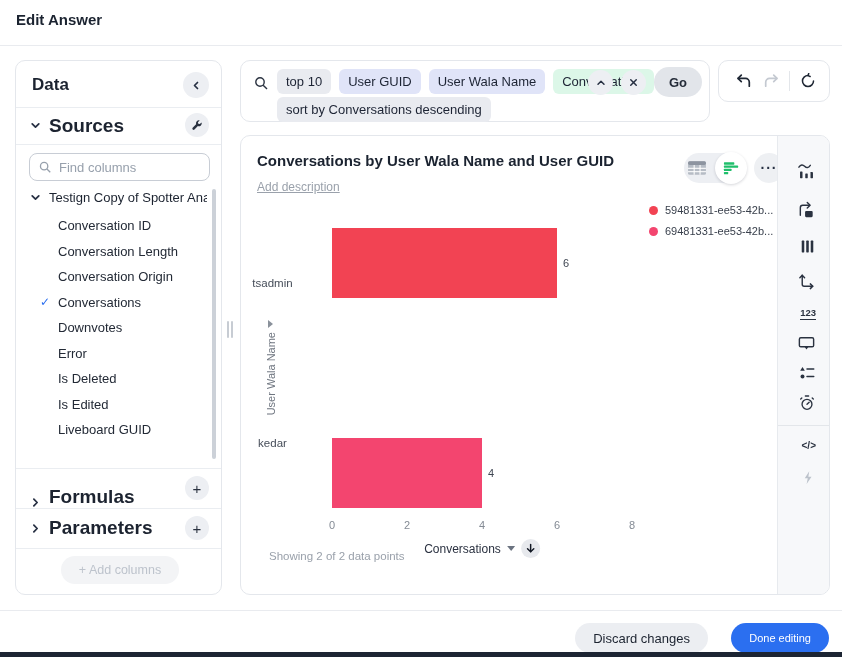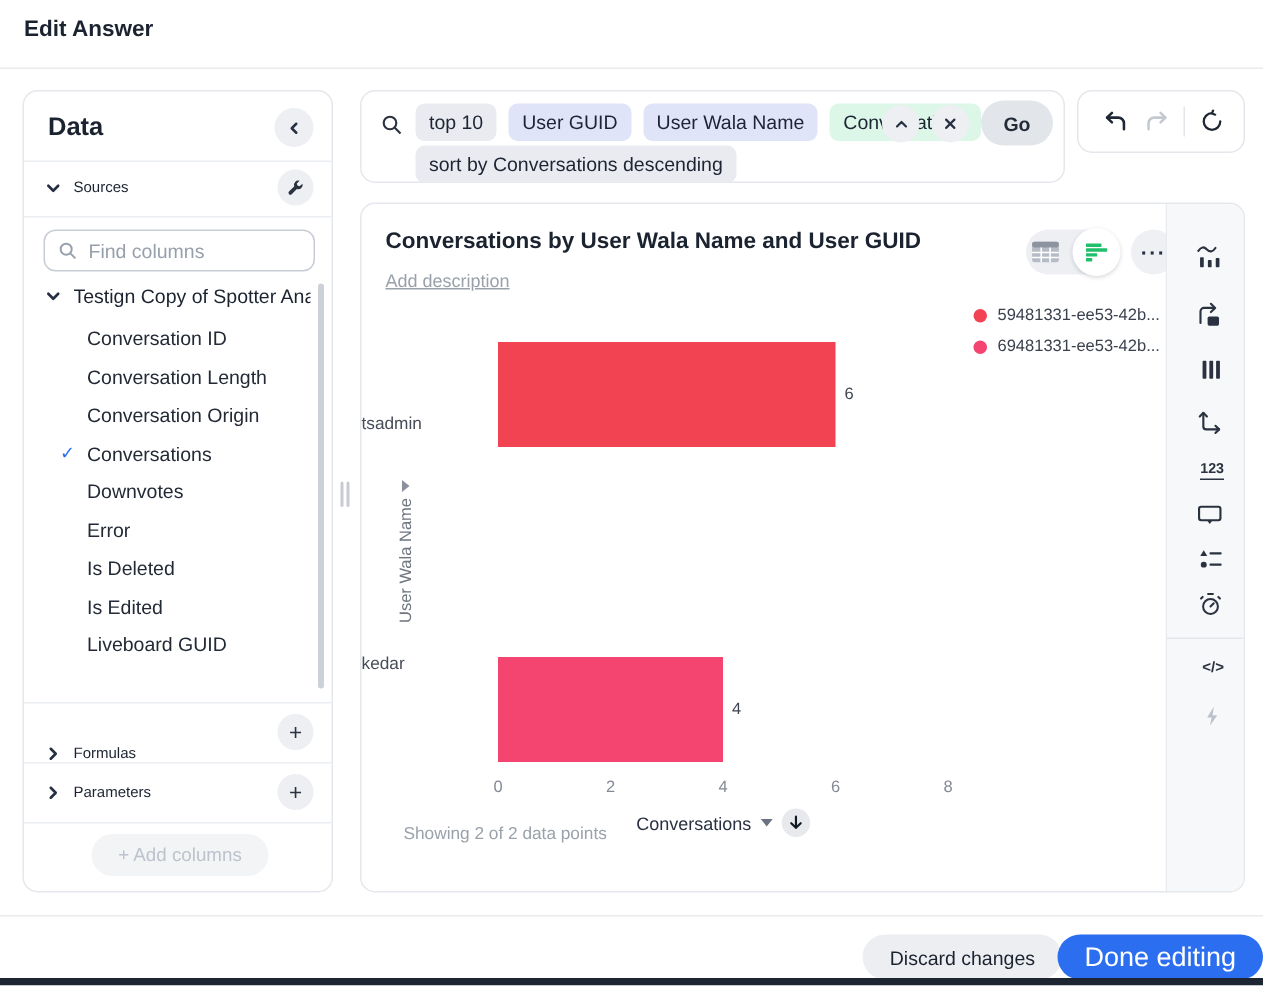--- a/index.html
+++ b/index.html
@@ -17,21 +17,21 @@
 
   
   .data-panel { left:15px; top:60px; width:207px; height:535px; }
   .dp-title { position:absolute; left:16px; top:14px; font-size:17px; font-weight:700; }
   .circle-btn { position:absolute; border-radius:50%; background:#edeff3; border:none;
     display:flex; align-items:center; justify-content:center; cursor:pointer; }
   .dp-collapse { right:12px; top:11px; width:26px; height:26px; }
   .pdiv { position:absolute; left:0; right:0; height:1px; background:#eaedf1; }
   .row-head { position:absolute; left:0; right:0; height:37px; display:flex; align-items:center; }
   .row-head .chev { margin-left:14px; width:12px; display:flex; }
-  .row-head .lbl { margin-left:7px; font-size:10px; font-weight:400; color:#1c2330; }
+  .row-head .lbl { margin-left:7px; font-size:19px; font-weight:700; color:#1c2330; }
   .wrench-btn { right:12px; top:52px; width:24px; height:24px; }
   .plus-btn { right:12px; width:24px; height:24px; font-size:15px; color:#2a3240; }
   .find-wrap { position:absolute; left:13px; top:92px; width:181px; height:28px;border-radius:10px; }
   .find-input { width:100%; height:100%; border:1px solid #c8cdd5; border-radius:8px;
     padding:0 8px 0 29px; font-size:13px; color:#1c2330; outline:none;
     font-family:"Liberation Sans",sans-serif; }
   .find-input::placeholder { color:#97a0ac; }
   .find-mag { position:absolute; left:9px; top:7px; }
   .tree-src { position:absolute; left:0; top:124px; height:24px; display:flex; align-items:center; }
   .tree-src .chev { margin-left:14px; width:12px; display:flex; }
@@ -90,21 +90,21 @@
     background:#eef0f3; border:none; font-size:14px; font-weight:700; color:#273043;
     letter-spacing:1px; cursor:pointer; }
 
   .legend { position:absolute; left:408px; top:68px; }
   .legend-item { display:flex; align-items:center; gap:7px; margin-bottom:9px; cursor:pointer; }
   .legend-dot { width:9px; height:9px; border-radius:50%; }
   .legend-text { font-size:11px; color:#3a414d; }
 
   .plot { position:absolute; left:91px; top:77px; width:375px; height:296px; }
   .bar { position:absolute; left:0; height:70px; cursor:pointer; }
-  .cat-label { position:absolute; left:-91px; width:63px; text-align:left; font-size:11.5px;
+  .cat-label { position:absolute; left:-91px; width:63px; text-align:center; font-size:11.5px;
     color:#464d59; height:14px; line-height:14px; }
   .val-label { position:absolute; font-size:11px; color:#3f4652; height:14px; line-height:14px; }
   .x-tick { position:absolute; top:306px; transform:translateX(-50%); font-size:11px; color:#848b95; }
   .x-axis-group { position:absolute; left:150px; top:326px; transform:translateX(-50%);
     display:flex; align-items:center; gap:6px; }
   .x-axis-label { font-size:12px; color:#2a3140; white-space:nowrap; cursor:pointer; }
   .caret-down { width:0; height:0; border-left:4px solid transparent; border-right:4px solid transparent;
     border-top:5px solid #6b7380; }
   .sort-btn { width:19px; height:19px; border-radius:50%; background:#e7e9ed; border:none;
     display:flex; align-items:center; justify-content:center; cursor:pointer; }
@@ -122,22 +122,22 @@
   .rail-div { position:absolute; left:0; right:0; height:1px; background:#e3e6ea; top:289px; }
   .rail-txt { font-size:9.5px; font-weight:700; color:#2a3240; }
   .rail-123 { border-bottom:1.6px solid #2a3240; padding-bottom:1px; }
   .rail-code { font-size:10px; font-weight:700; color:#2a3240; }
 
   
   .footer-divider { left:0; top:610px; width:842px; height:1px; background:#e9ebef; }
   .discard-btn { position:absolute; right:134px; top:623px; height:30px; padding:0 18px;
     border-radius:15px; border:none; background:#eceef2; color:#1c2330; font-size:13px;
     font-family:"Liberation Sans",sans-serif; cursor:pointer; }
-  .done-btn { position:absolute; right:0; top:623px; height:30px; padding:0 18px;
-    border-radius:15px; border:none; background:#2b6ff0; color:#ffffff; font-size:18px;
+  .done-btn { position:absolute; right:13px; top:623px; height:30px; padding:0 18px;
+    border-radius:15px; border:none; background:#2b6ff0; color:#ffffff; font-size:11px;
     font-family:"Liberation Sans",sans-serif; cursor:pointer; }
   .bottom-strip { left:0; bottom:0; width:842px; height:5px; background:#1d2533; }
 </style>
 </head>
 <body>
 
 <div class="abs page-title">Edit Answer</div>
 <div class="abs top-divider"></div>
 
 <div class="card data-panel">

